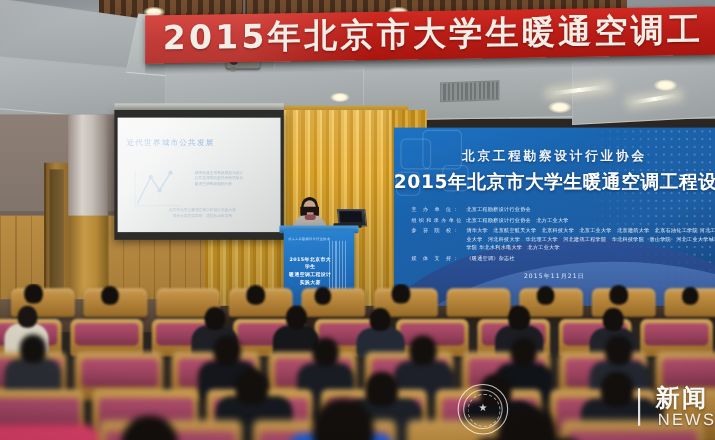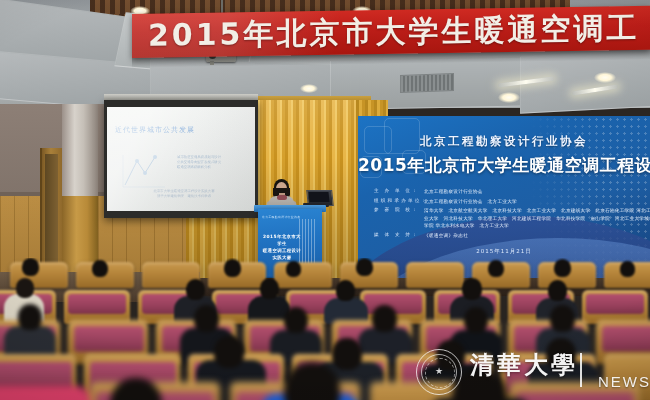--- a/index.html
+++ b/index.html
@@ -589,18 +589,18 @@
     </div>
   </div>
 
   <div class="grade"></div>
 
   <div class="wm">
     <div class="wm-seal">
       <div class="wm-seal-ring"></div>
       <div class="wm-star">★</div>
     </div>
-    <div class="wm-cn">清華大學</div>
     <div class="wm-div"></div>
+    <div class="wm-news-cn">新闻</div>
     <div class="wm-news-en">NEWS</div>
   </div>
 
 </div>
 
 </body></html>

